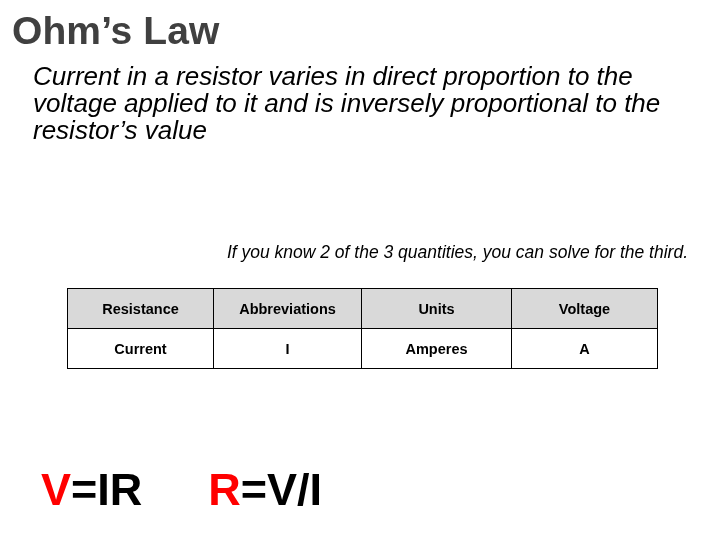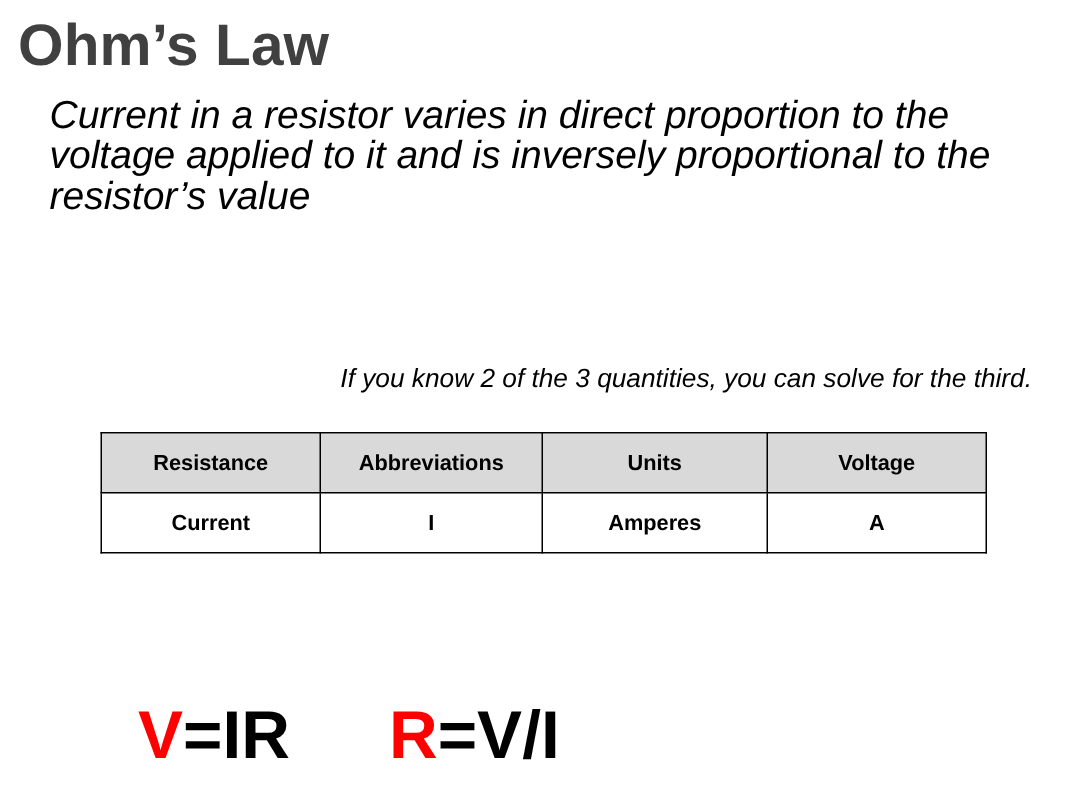--- a/index.html
+++ b/index.html
@@ -117,21 +117,21 @@
     line-height: 56px;
     font-weight: bold;
     color: #000000;
     white-space: nowrap;
   }
 
   .formula .lead {
     color: #ff0000;
   }
 
-  .formula-1 { margin-left: 92px; }
+  .formula-1 { margin-left: 41px; }
   .formula-2 { margin-left: 104px; }
   .formula-3 { margin-left: 66px; }
 </style>
 </head>
 <body>
 
 <div class="slide">
 
   <div class="slide-title">Ohm’s Law</div>
 

